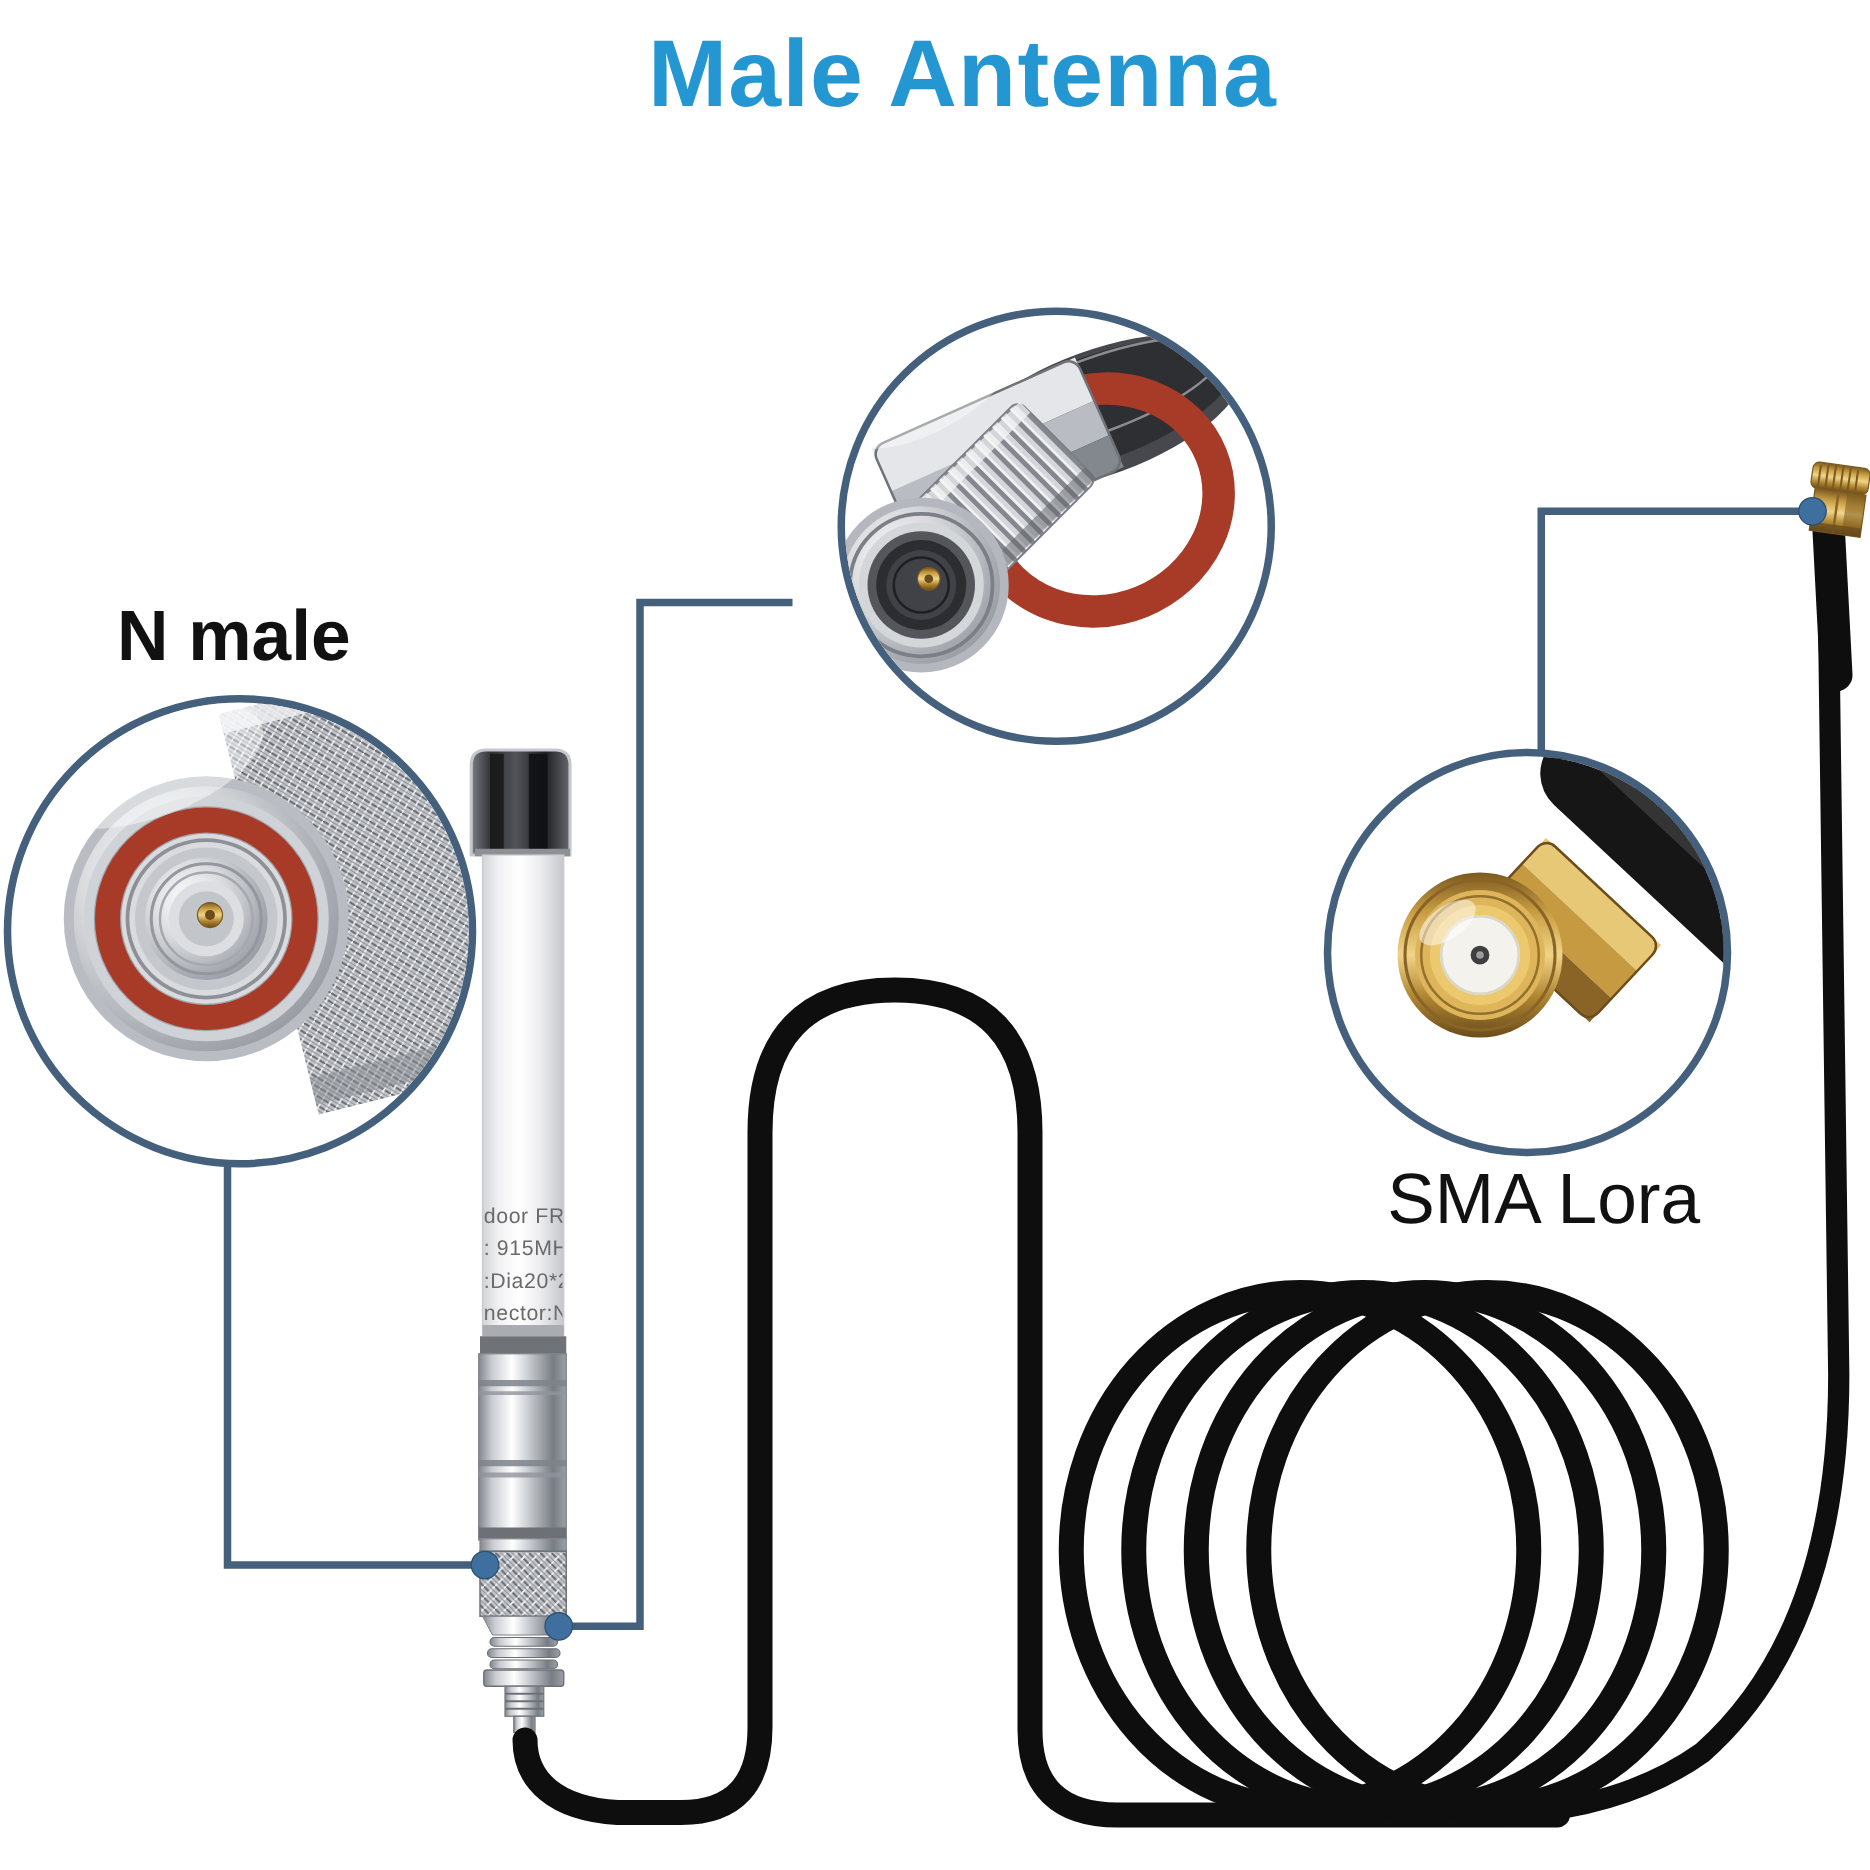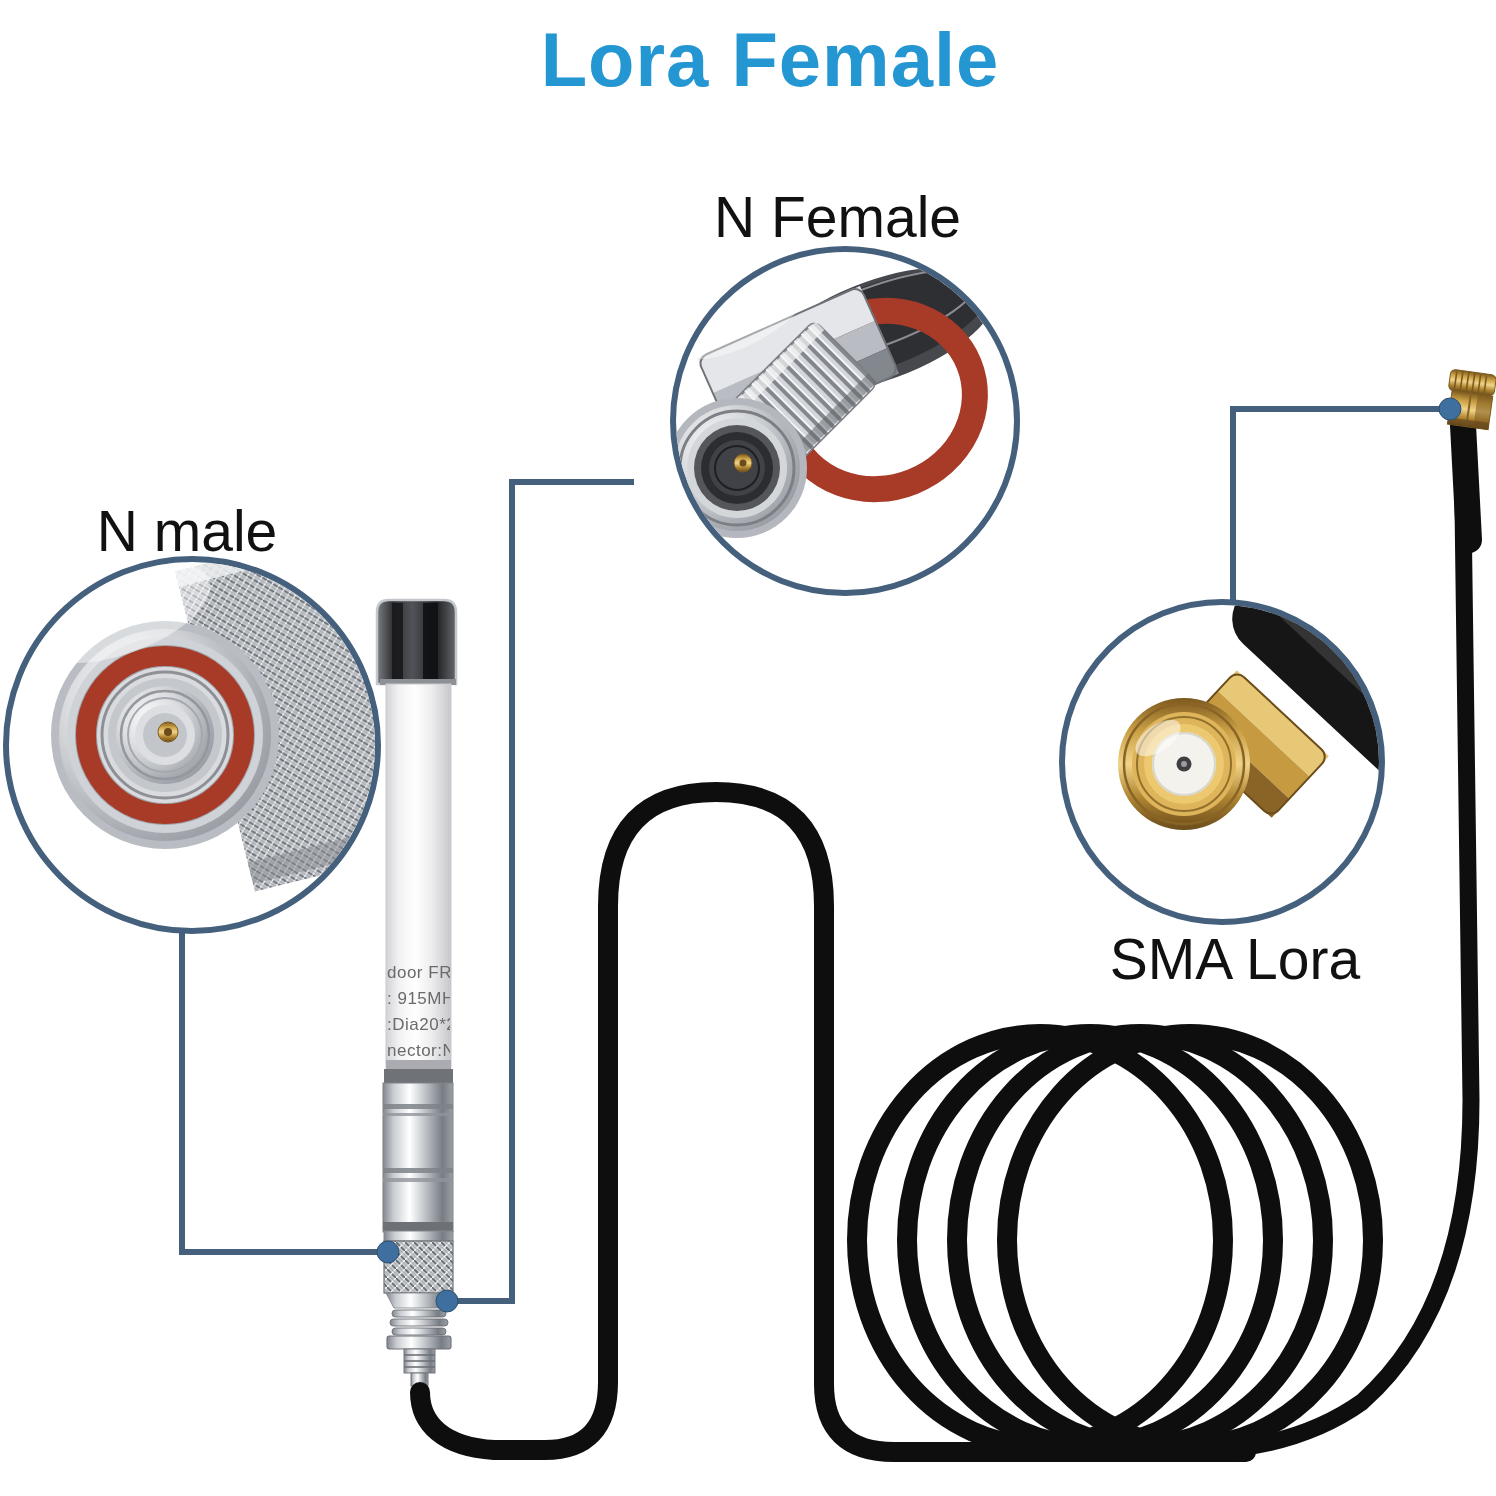--- a/index.html
+++ b/index.html
@@ -3,21 +3,21 @@
 <meta charset="utf-8">
 <style>
   html,body{margin:0;padding:0;background:#ffffff;}
   body{width:1496px;height:1496px;position:relative;overflow:hidden;
        font-family:"Liberation Sans","DejaVu Sans",sans-serif;}
   #stage{position:absolute;left:0;top:0;width:1496px;height:1496px;}
   svg{position:absolute;left:0;top:0;}
   .txt{position:absolute;color:#111;text-align:center;white-space:nowrap;}
   #title{left:430px;top:18px;width:680px;font-size:76px;line-height:1.1;
          font-weight:bold;color:#2497d3;letter-spacing:1px;}
-  #label-n-male{left:37px;top:498px;width:300px;font-size:57px;}
+  #label-n-male{left:37px;top:476px;width:300px;font-size:57px;font-weight:bold;}
   #label-n-female{left:660px;top:184px;width:355px;font-size:57px;}
   #label-sma-male{left:1035px;top:926px;width:400px;font-size:57px;}
   #tube-print{position:absolute;left:387px;top:960px;width:63px;height:106px;
               overflow:hidden;color:#6a6a6a;font-size:17px;line-height:26px;
               text-align:left;white-space:nowrap;letter-spacing:0.5px;}
 </style>
 </head>
 <body>
 
 <div id="stage">
@@ -246,23 +246,22 @@
     <path d="M634 482 L512 482 L512 1301 L455 1301"></path>
     <path d="M1443 409 L1233 409 L1233 601"></path>
   </g>
   <g stroke="#2e5070" stroke-width="1" fill="#3e6f9e">
     <circle cx="388" cy="1252" r="11"></circle>
     <circle cx="447" cy="1301" r="11"></circle>
     <circle cx="1450" cy="409" r="11"></circle>
   </g>
 </svg>
 
-<div id="title" class="txt">Lora Female</div>
+<div id="title" class="txt">Male Antenna</div>
 <div id="label-n-male" class="txt">N male</div>
-<div id="label-n-female" class="txt">N Female</div>
 <div id="label-sma-male" class="txt">SMA Lora</div>
 <div id="tube-print">
   <div>door FRP ante</div>
   <div>: 915MHz</div>
   <div>:Dia20*200m</div>
   <div>nector:N mal</div>
 </div>
 </div>
 
 </body></html>

